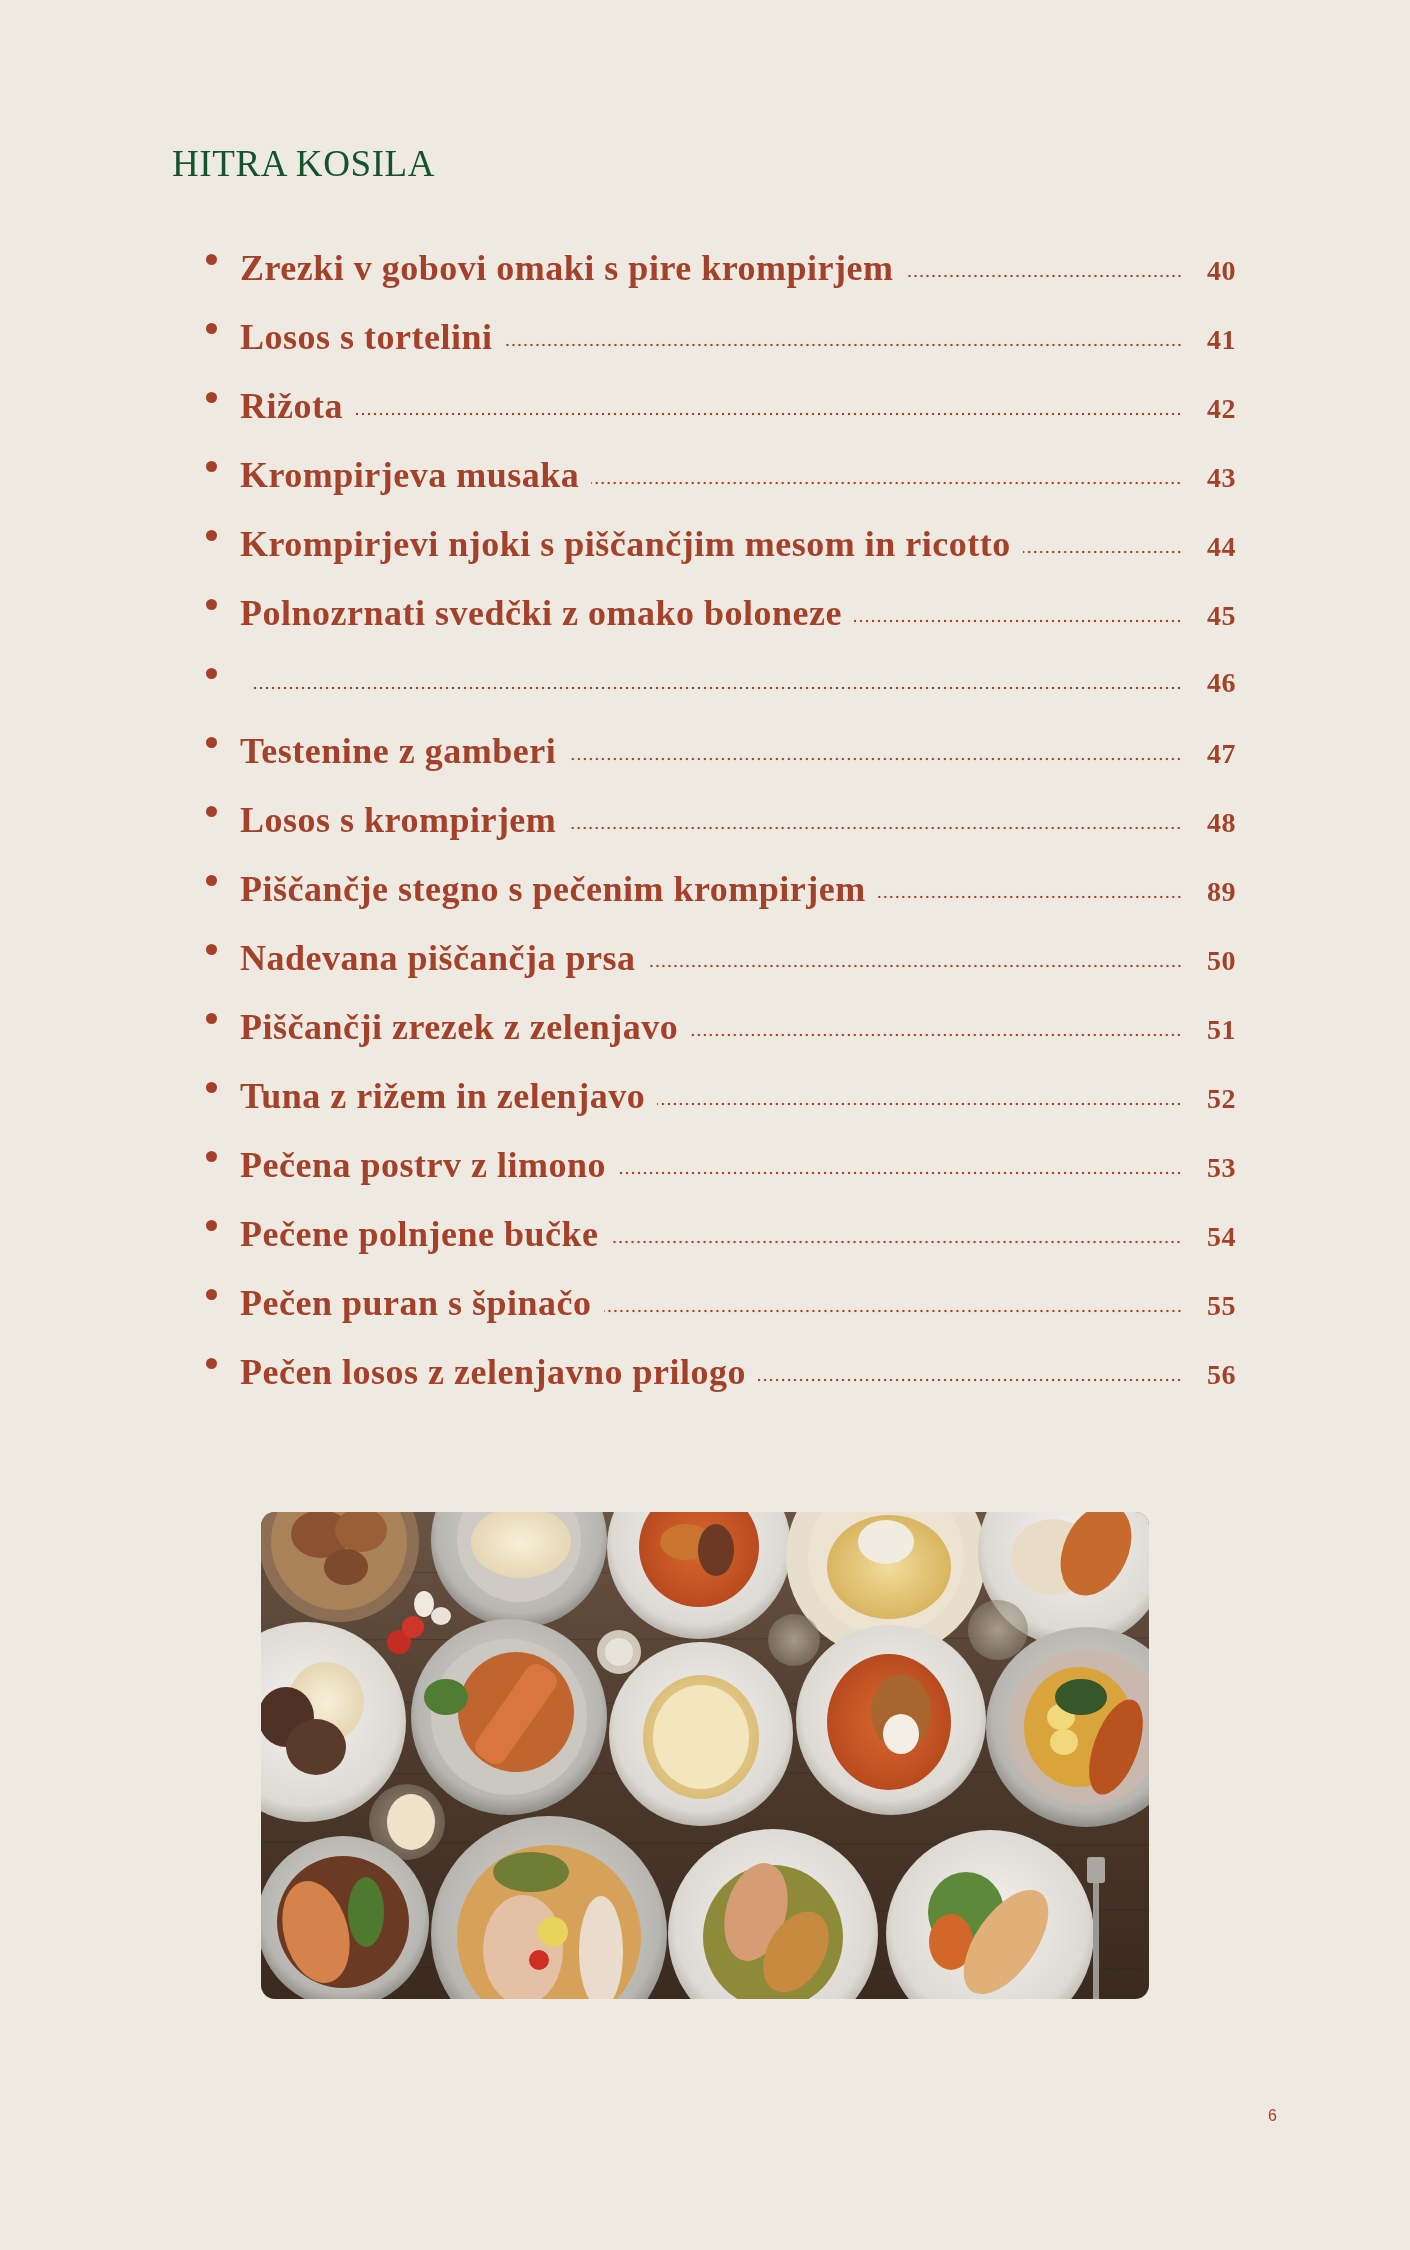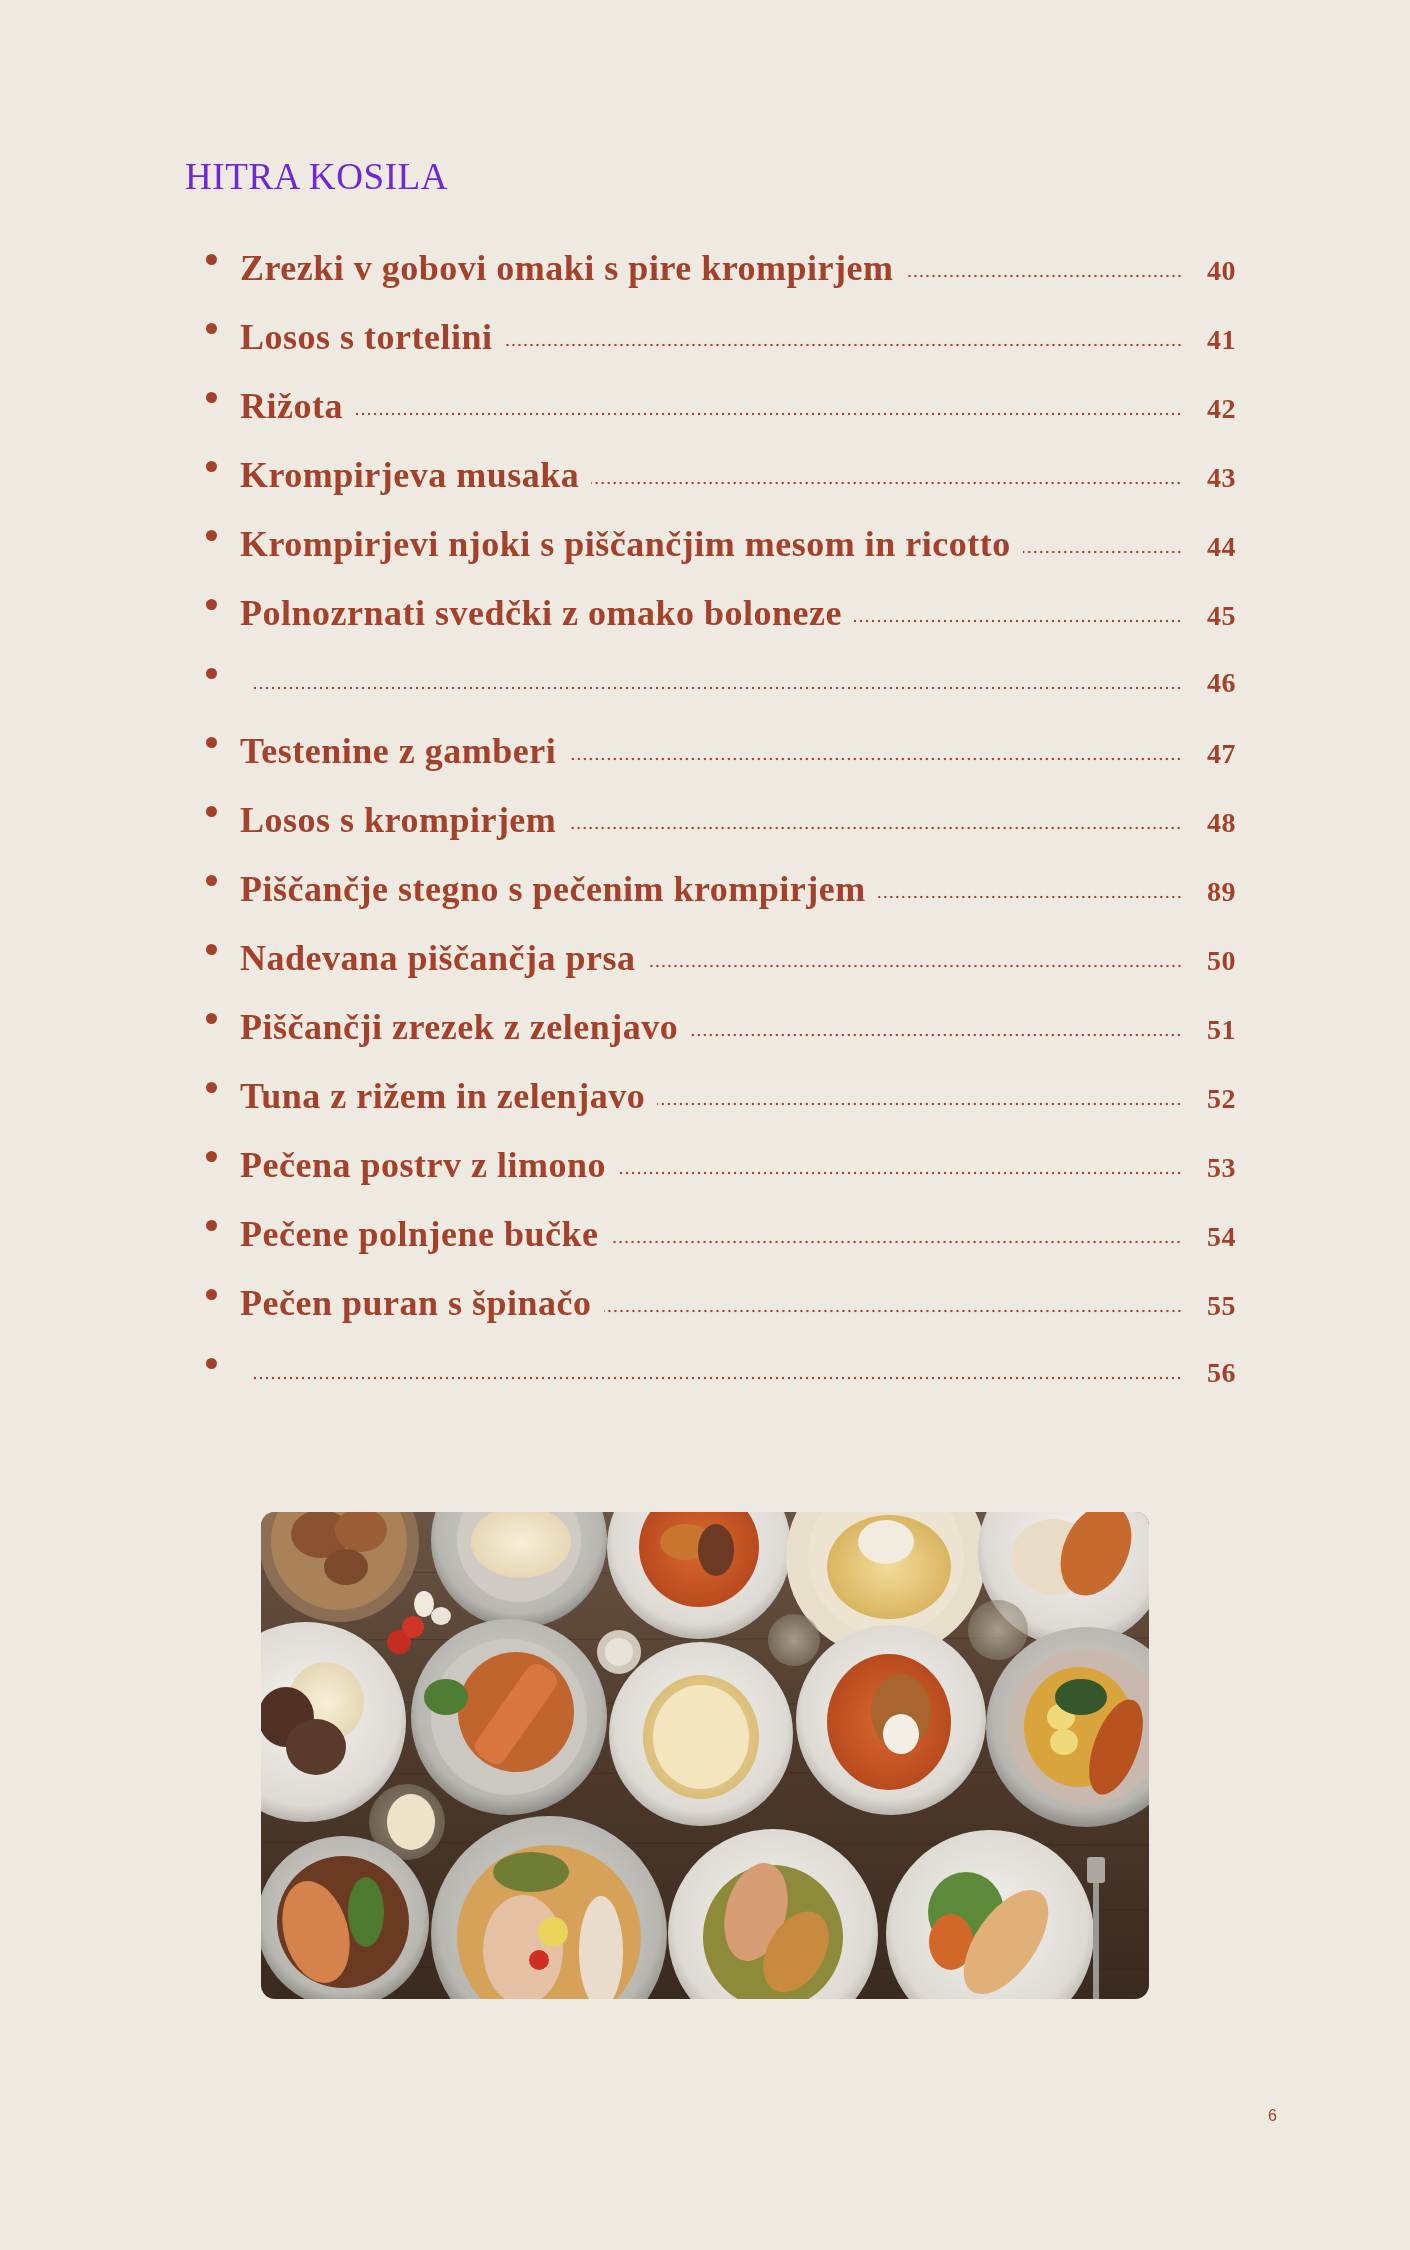--- a/index.html
+++ b/index.html
@@ -16,25 +16,25 @@
   }
   .page {
     position: absolute;
     left: 0; top: 0;
     width: 1410px; height: 2250px;
   }
   .section-title {
     position: absolute;
     left: 172px;
     top: 142px;
-    margin: 13px;
+    margin: 0;
     font-size: 37px;
     font-weight: normal;
     letter-spacing: 0.6px;
-    color: #6d28d9;
+    color: #14532d;
     line-height: 44px;
     white-space: nowrap;
   }
   .toc-list {
     position: absolute;
     left: 206px;
     top: 234px;
     width: 1030px;
     margin: 0;
     padding: 0;
@@ -202,20 +202,21 @@
         <span class="toc-page">54</span>
       </li>
     <li class="toc-item">
         <span class="bullet"></span>
         <span class="toc-title">Pečen puran s špinačo</span>
         <span class="leader"></span>
         <span class="toc-page">55</span>
       </li>
     <li class="toc-item">
         <span class="bullet"></span>
+        <span class="toc-title">Pečen losos z zelenjavno prilogo</span>
         <span class="leader"></span>
         <span class="toc-page">56</span>
       </li>
   </ul>
 
   <div class="photo" title="Overhead view of many plated lunch dishes on a wooden table">
     <svg width="888" height="487" viewBox="0 0 888 487" xmlns="http://www.w3.org/2000/svg">
       <defs>
         <linearGradient id="wood" x1="0" y1="0" x2="0" y2="1">
           <stop offset="0" stop-color="#6a5444"></stop>

